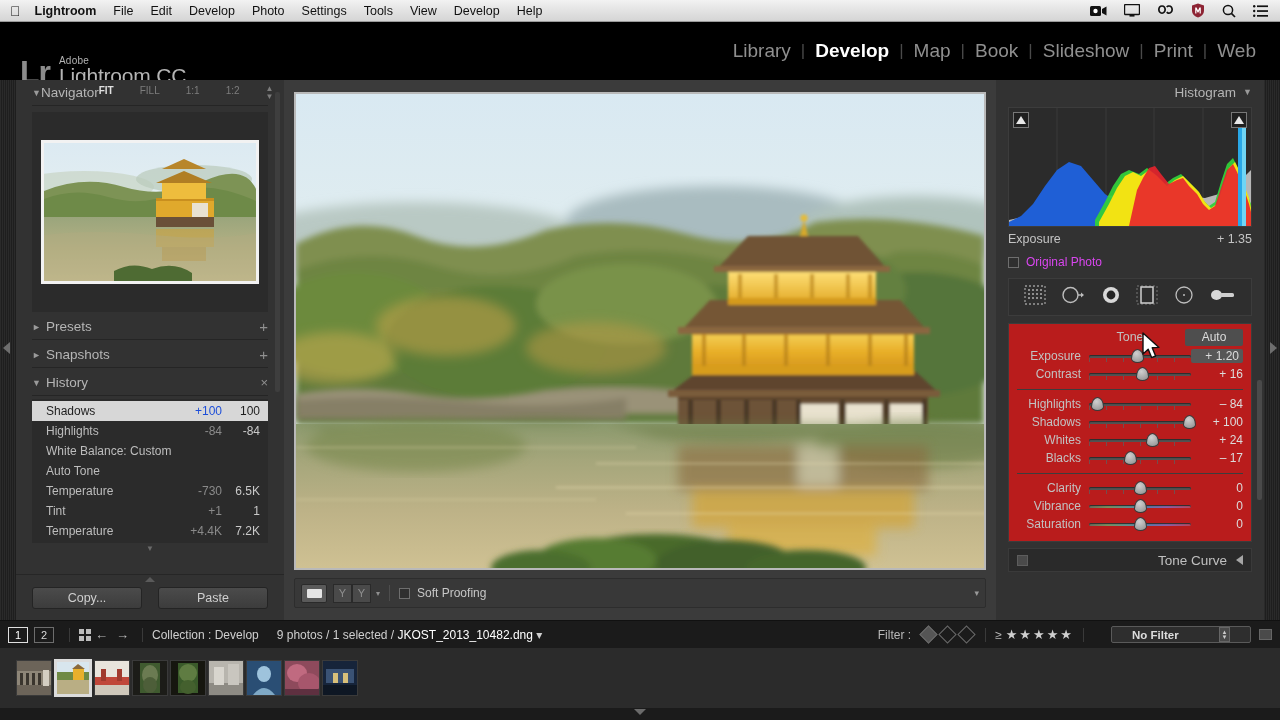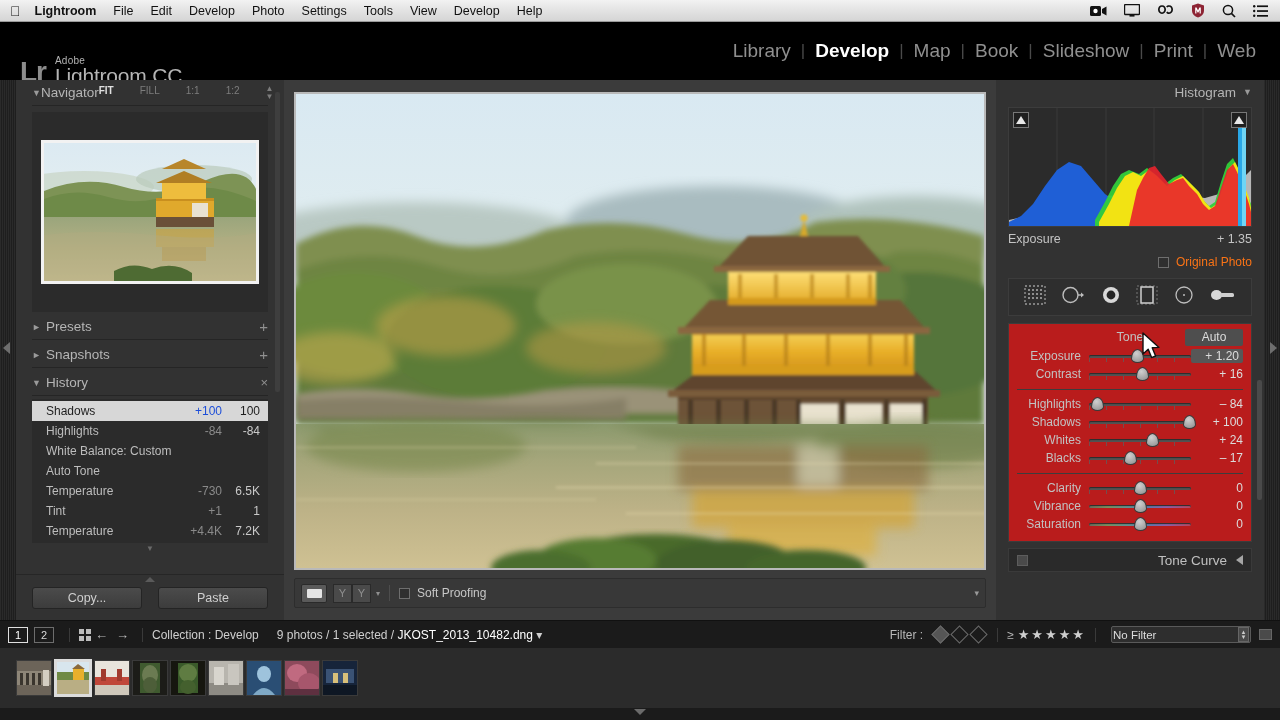--- a/index.html
+++ b/index.html
@@ -24,21 +24,21 @@
   .osbar .right{ margin-left:auto; display:flex; align-items:center; gap:17px; margin-right:12px; }
   .osbar .right .ico{ display:inline-flex; align-items:center; justify-content:center; }
 
   
   .lrhead{
     position:absolute; left:0; top:22px; width:1280px; height:58px;
     background:#000; display:flex; align-items:center;
   }
   .logo{ display:flex; align-items:flex-end; margin-left:20px; }
   .logo .lr{
-    font-size:28px; font-weight:bold; color:#8c8c8c; letter-spacing:-1px;
+    font-size:32px; font-weight:bold; color:#8c8c8c; letter-spacing:-1px;
     line-height:30px; font-family:"Liberation Sans",sans-serif;
   }
   .logo .wordmark{ margin-left:9px; line-height:1; }
   .logo .adobe{ font-size:10px; color:#b4b4b4; display:block; letter-spacing:.2px; margin-bottom:-1px;margin-top:40px;}
   .logo .lcc{ font-size:21px; color:#b4b4b4; display:block; letter-spacing:-.2px; line-height:22px;}
   .modules{ margin-left:auto; margin-right:14px; display:flex; align-items:center; }
   .modules .mod{ font-size:19px; color:#8f8f8f; padding:0 10px; white-space:nowrap; }
   .modules .mod.active{ color:#fff; font-weight:bold; }
   .modules .sep{ color:#4a4a4a; font-size:17px; }
 
@@ -114,21 +114,21 @@
 
   .hist-hdr{ display:flex; align-items:center; justify-content:flex-end; height:24px; gap:7px;
     color:#b5b5b5; font-size:13.5px; }
   .hist-hdr .tri{ font-size:9px; color:#9a9a9a; }
   .histo-box{ margin-top:3px; height:120px; background:#2b2b2b; border:1px solid #3c3c3c; position:relative; overflow:hidden;}
   .clip{ position:absolute; top:4px; width:16px; height:16px; border:1px solid #777; background:#1f1f1f;
     display:flex; align-items:center; justify-content:center;}
   .clip .tri{ width:0;height:0;border-left:5px solid transparent;border-right:5px solid transparent;border-bottom:8px solid #e8e8e8;}
   .expline{ display:flex; align-items:center; height:24px; color:#c4c4c4; font-size:12.5px; }
   .expline .v{ margin-left:auto; }
-  .origline{ display:flex; align-items:center; height:22px; color:#f97316; font-size:12px;justify-content:flex-end; }
+  .origline{ display:flex; align-items:center; height:22px; color:#d946ef; font-size:12px; }
   .origline .chk{ margin-right:7px; }
 
   .toolstrip{ margin-top:5px; height:38px; background:#2e2e2e; border:1px solid #3c3c3c;
     display:flex; align-items:center; justify-content:space-around; padding:0 8px;}
 
   .basic{ margin-top:7px; background:#b91c1c; border:1px solid #3c3c3c; padding:4px 8px 8px; }
   .grp-title{ position:relative; text-align:center; color:#c0c0c0; font-size:12.5px; height:19px; line-height:19px;}
   .auto{ position:absolute; right:0; top:1px; width:58px; height:17px; background:#4e4e4e; border-radius:2px;
     color:#dcdcdc; font-size:12px; display:flex; align-items:center; justify-content:center;}
   .srow{ display:flex; align-items:center; height:18px; font-size:12px; color:#c2c2c2; }
@@ -172,21 +172,21 @@
   .fs-text{ color:#cfcfcf; font-size:12px; margin-right:18px; white-space:nowrap;}
   .fs-text b{ color:#fff; font-weight:normal; }
   .fs-right{ margin-left:auto; display:flex; align-items:center; }
   .fs-lab{ color:#b9b9b9; font-size:12px; margin-right:8px;}
   .flag{ width:13px; height:13px; background:#555; transform:rotate(45deg); margin:0 3px; border:1px solid #6a6a6a;}
   .flag.d2{ background:transparent; }
   .flag.d3{ background:transparent; }
   .stars{ color:#cfcfcf; font-size:13px; letter-spacing:2px; }
   .geq{ color:#b9b9b9; font-size:12px; margin-right:4px; }
   .filtersel{ width:140px; height:17px; background:#2e2e2e; border:1px solid #5a5a5a; border-radius:2px;
-    display:flex; align-items:center; padding:0 1px; color:#ddd; font-size:11.5px; margin-left:6px;}
+    display:flex; align-items:center; padding:0 20px; color:#ddd; font-size:11.5px; margin-left:18px;font-weight:bold;}
   .filtersel .sp{ margin-left:auto; width:11px; height:15px; background:#4a4a4a; border:1px solid #666;
     display:flex; flex-direction:column; align-items:center; justify-content:center; color:#ccc; font-size:6px; line-height:5px;}
   .fs-mini{ width:13px; height:11px; background:#4a4a4a; border:1px solid #666; margin-left:8px; }
 
   
   .filmstrip{ position:absolute; left:0; top:648px; width:1280px; height:60px; background:#2b2b2b;
     display:flex; align-items:center; padding-left:16px; gap:2px; }
   .thumb{ width:36px; height:36px; background:#1d1d1d; border:1px solid #3a3a3a; position:relative; overflow:hidden;}
   .thumb.sel{ border:3px solid #dcdcdc; width:38px; height:38px; }
   .fs-bottom{ position:absolute; left:0; top:708px; width:1280px; height:12px; background:#1b1b1b;}

